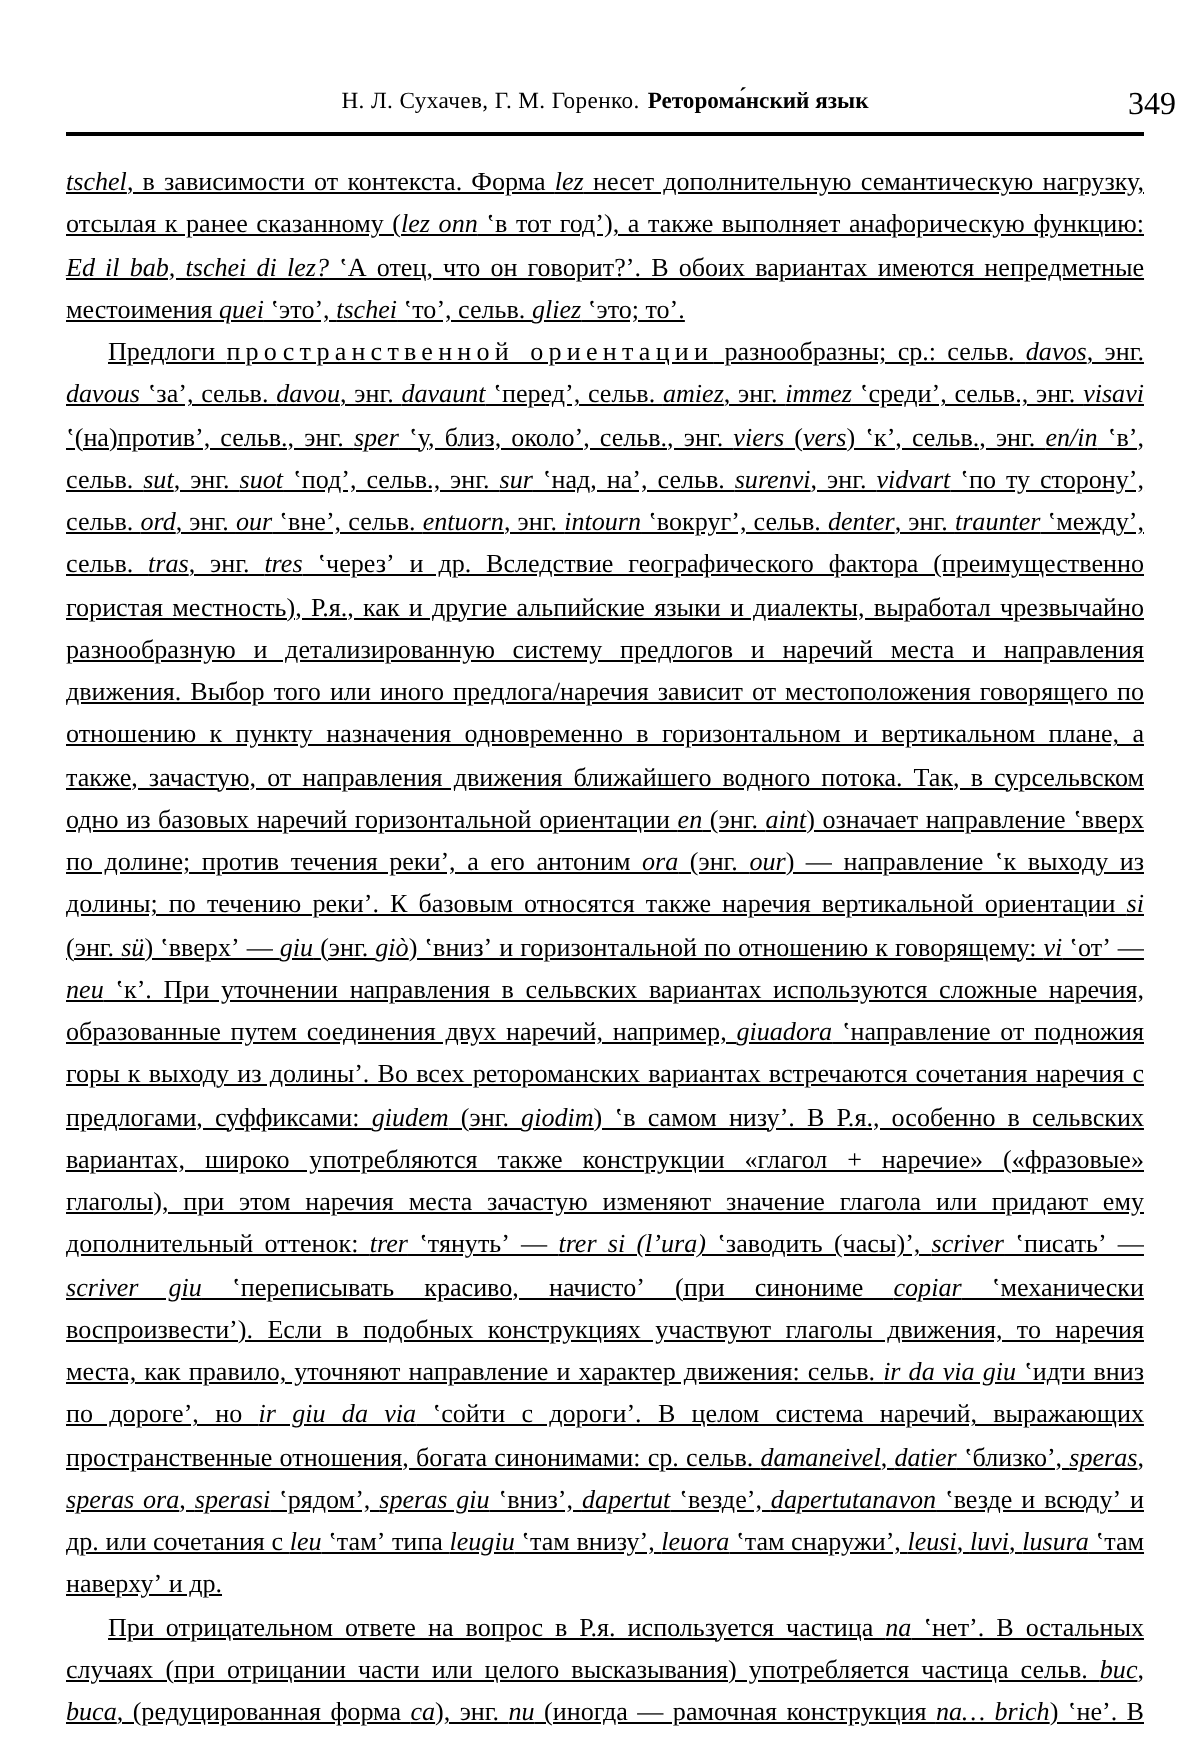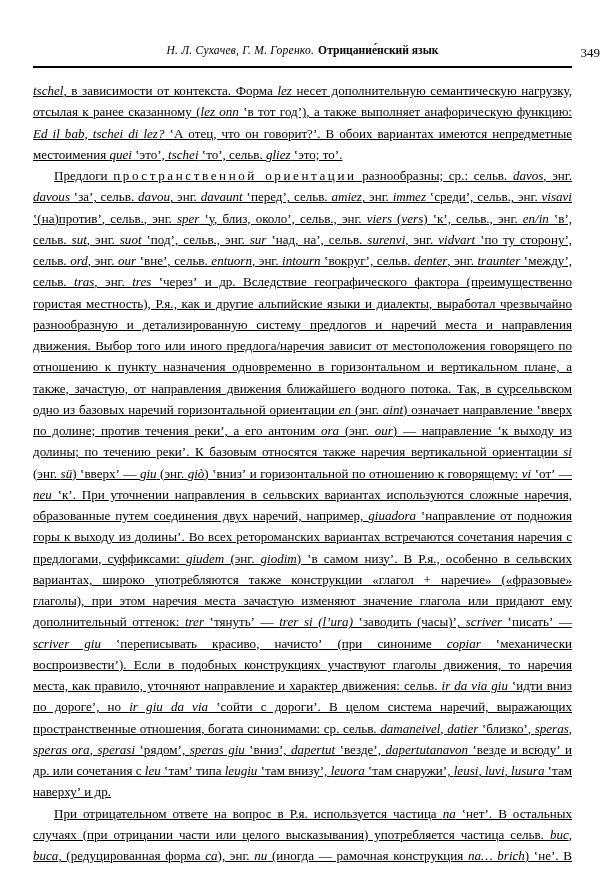--- a/index.html
+++ b/index.html
@@ -27,35 +27,34 @@
     left: 33px;
     right: 28px;
     top: 44px;
     height: 18px;
     display: flex;
     align-items: baseline;
     justify-content: center;
     font-size: 11.6px;
   }
   .rh-authors {
-    font-style: italic;
     letter-spacing: 0.2px;
     white-space: nowrap;
   }
   .rh-title {
     font-style: normal;
     font-weight: bold;
     white-space: nowrap;
     margin-left: 4px;
   }
   .folio {
     position: absolute;
-    right: 0px;
+    right: 12px;
     top: 44px;
-    font-size: 13px;
+    font-size: 16px;
     line-height: 18px;
     text-align: center;
   }
   .head-rule {
     position: absolute;
     left: 33px;
     width: 539px;
     top: 66px;
     height: 2px;
     background: #000;
@@ -87,21 +86,21 @@
     letter-spacing: 2.6px;
   }
 </style>
 </head>
 <body>
 
 <div class="page">
 
   <div class="running-head">
     <span class="rh-authors">Н. Л. Сухачев, Г. М. Горенко.</span>
-    <span class="rh-title">Отрицание́нский язык</span>
+    <span class="rh-title">Реторома́нский язык</span>
   </div>
 
   <div class="folio">349</div>
 
   <div class="head-rule"></div>
 
   <div class="textblock">
     <p class="para noindent"><i>tschel</i>, в зависимости от контекста. Форма <i>lez</i> несет дополнительную семантическую нагрузку, отсылая к ранее сказанному (<i>lez onn</i> ʽв тот годʼ), а также выполняет анафорическую функцию: <i>Ed il bab, tschei di lez?</i> ʽА отец, что он говорит?ʼ. В обоих вариантах имеются непредметные местоимения <i>quei</i> ʽэтоʼ, <i>tschei</i> ʽтоʼ, сельв. <i>gliez</i> ʽэто; тоʼ.</p>
     <p class="para">Предлоги <span class="spaced">пространственной ориентации</span> разнообразны; ср.: сельв. <i>davos</i>, энг. <i>davous</i> ʽзаʼ, сельв. <i>davou</i>, энг. <i>davaunt</i> ʽпередʼ, сельв. <i>amiez</i>, энг. <i>immez</i> ʽсредиʼ, сельв., энг. <i>visavi</i> ʽ(на)противʼ, сельв., энг. <i>sper</i> ʽу, близ, околоʼ, сельв., энг. <i>viers</i> (<i>vers</i>) ʽкʼ, сельв., энг. <i>en/in</i> ʽвʼ, сельв. <i>sut</i>, энг. <i>suot</i> ʽподʼ, сельв., энг. <i>sur</i> ʽнад, наʼ, сельв. <i>surenvi</i>, энг. <i>vidvart</i> ʽпо ту сторонуʼ, сельв. <i>ord</i>, энг. <i>our</i> ʽвнеʼ, сельв. <i>entuorn</i>, энг. <i>intourn</i> ʽвокругʼ, сельв. <i>denter</i>, энг. <i>traunter</i> ʽмеждуʼ, сельв. <i>tras</i>, энг. <i>tres</i> ʽчерезʼ и др. Вследствие географического фактора (преимущественно гористая местность), Р.я., как и другие альпийские языки и диалекты, выработал чрезвычайно разнообразную и детализированную систему предлогов и наречий места и направления движения. Выбор того или иного предлога/наречия зависит от местоположения говорящего по отношению к пункту назначения одновременно в горизонтальном и вертикальном плане, а также, зачастую, от направления движения ближайшего водного потока. Так, в сурсельвском одно из базовых наречий горизонтальной ориентации <i>en</i> (энг. <i>aint</i>) означает направление ʽвверх по долине; против течения рекиʼ, а его антоним <i>ora</i> (энг. <i>our</i>) — направление ʽк выходу из долины; по течению рекиʼ. К базовым относятся также наречия вертикальной ориентации <i>si</i> (энг. <i>sü</i>) ʽвверхʼ — <i>giu</i> (энг. <i>giò</i>) ʽвнизʼ и горизонтальной по отношению к говорящему: <i>vi</i> ʽотʼ — <i>neu</i> ʽкʼ. При уточнении направления в сельвских вариантах используются сложные наречия, образованные путем соединения двух наречий, например, <i>giuadora</i> ʽнаправление от подножия горы к выходу из долиныʼ. Во всех ретороманских вариантах встречаются сочетания наречия с предлогами, суффиксами: <i>giudem</i> (энг. <i>giodim</i>) ʽв самом низуʼ. В Р.я., особенно в сельвских вариантах, широко употребляются также конструкции «глагол + наречие» («фразовые» глаголы), при этом наречия места зачастую изменяют значение глагола или придают ему дополнительный оттенок: <i>trer</i> ʽтянутьʼ — <i>trer si (lʼura)</i> ʽзаводить (часы)ʼ, <i>scriver</i> ʽписатьʼ — <i>scriver giu</i> ʽпереписывать красиво, начистоʼ (при синониме <i>copiar</i> ʽмеханически воспроизвестиʼ). Если в подобных конструкциях участвуют глаголы движения, то наречия места, как правило, уточняют направление и характер движения: сельв. <i>ir da via giu</i> ʽидти вниз по дорогеʼ, но <i>ir giu da via</i> ʽсойти с дорогиʼ. В целом система наречий, выражающих пространственные отношения, богата синонимами: ср. сельв. <i>damaneivel</i>, <i>datier</i> ʽблизкоʼ, <i>speras</i>, <i>speras ora</i>, <i>sperasi</i> ʽрядомʼ, <i>speras giu</i> ʽвнизʼ, <i>dapertut</i> ʽвездеʼ, <i>dapertutanavon</i> ʽвезде и всюдуʼ и др. или сочетания с <i>leu</i> ʽтамʼ типа <i>leugiu</i> ʽтам внизуʼ, <i>leuora</i> ʽтам снаружиʼ, <i>leusi</i>, <i>luvi</i>, <i>lusura</i> ʽтам наверхуʼ и др.</p>
     <p class="para">При отрицательном ответе на вопрос в Р.я. используется частица <i>na</i> ʽнетʼ. В остальных случаях (при отрицании части или целого высказывания) употребляется частица сельв. <i>buc</i>, <i>buca</i>, (редуцированная форма <i>ca</i>), энг. <i>nu</i> (иногда — рамочная конструкция <i>na… brich</i>) ʽнеʼ. В энгадинских вариантах частица <i>nu</i> располагается в препозиции к глаголу: <i>el nu vain</i> ʽон не приходитʼ; в сельвских отрицательная частица  ставится после глагола (в простых временах):  ʽон не приходитʼ или между вспомогательным и основным глаголами (в сложных временах):  ʽон не пришелʼ. Отрицание выражается также посредством наречий и местоимений: сельв. , энг.  ʽникто, никакойʼ, сельв. , энг.  ʽничтоʼ, сельв. , энг.  ʽдаже неʼ, сельв., энг.  ʽникогдаʼ, которые в сурсельвском не дублируются отрицательной частицей: энг.  ʽЯ ничего не вижуʼ при сурсельв.  или сурсельв.  ʽНикто не пришелʼ. В энгадинских вариан-</p>

